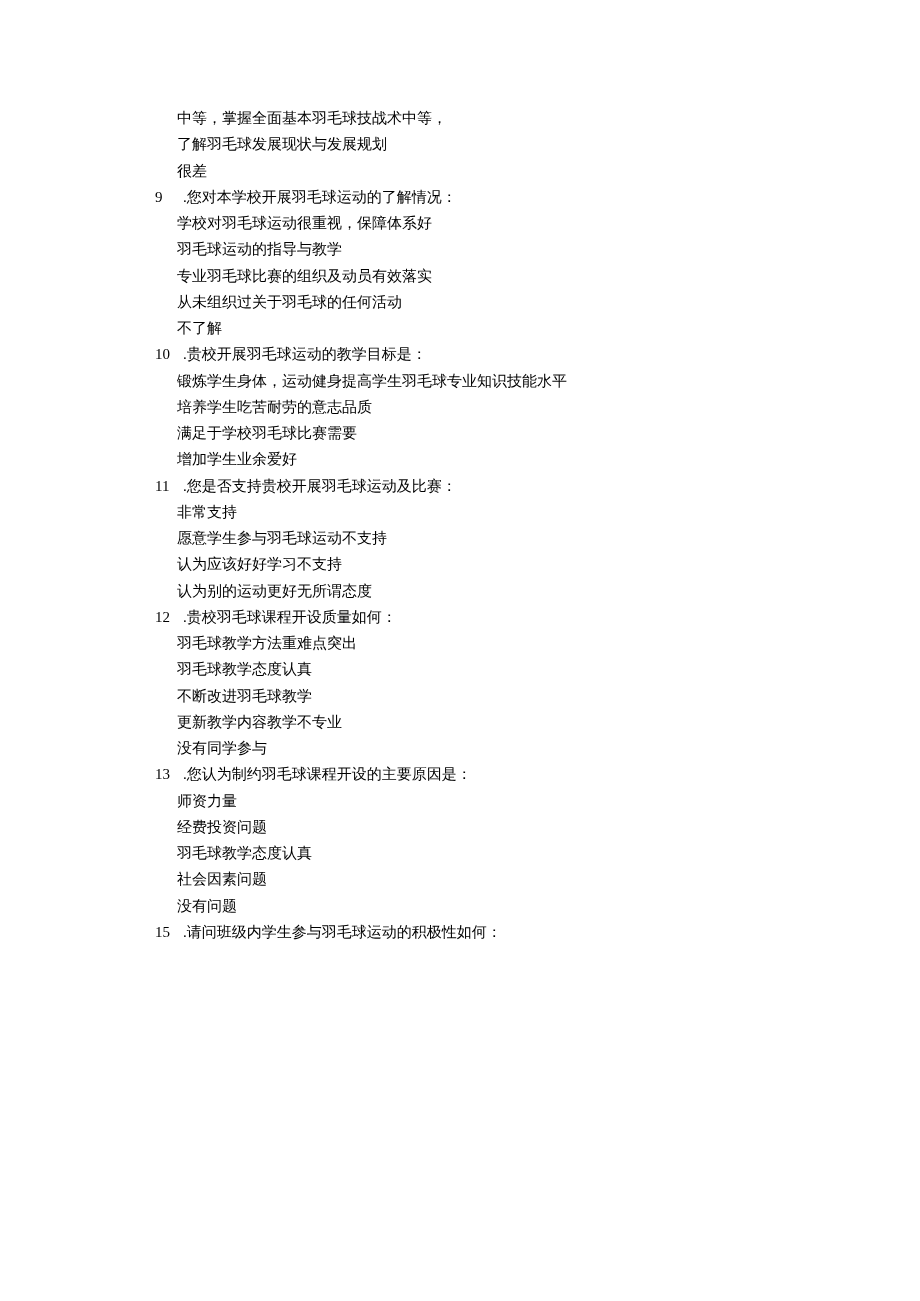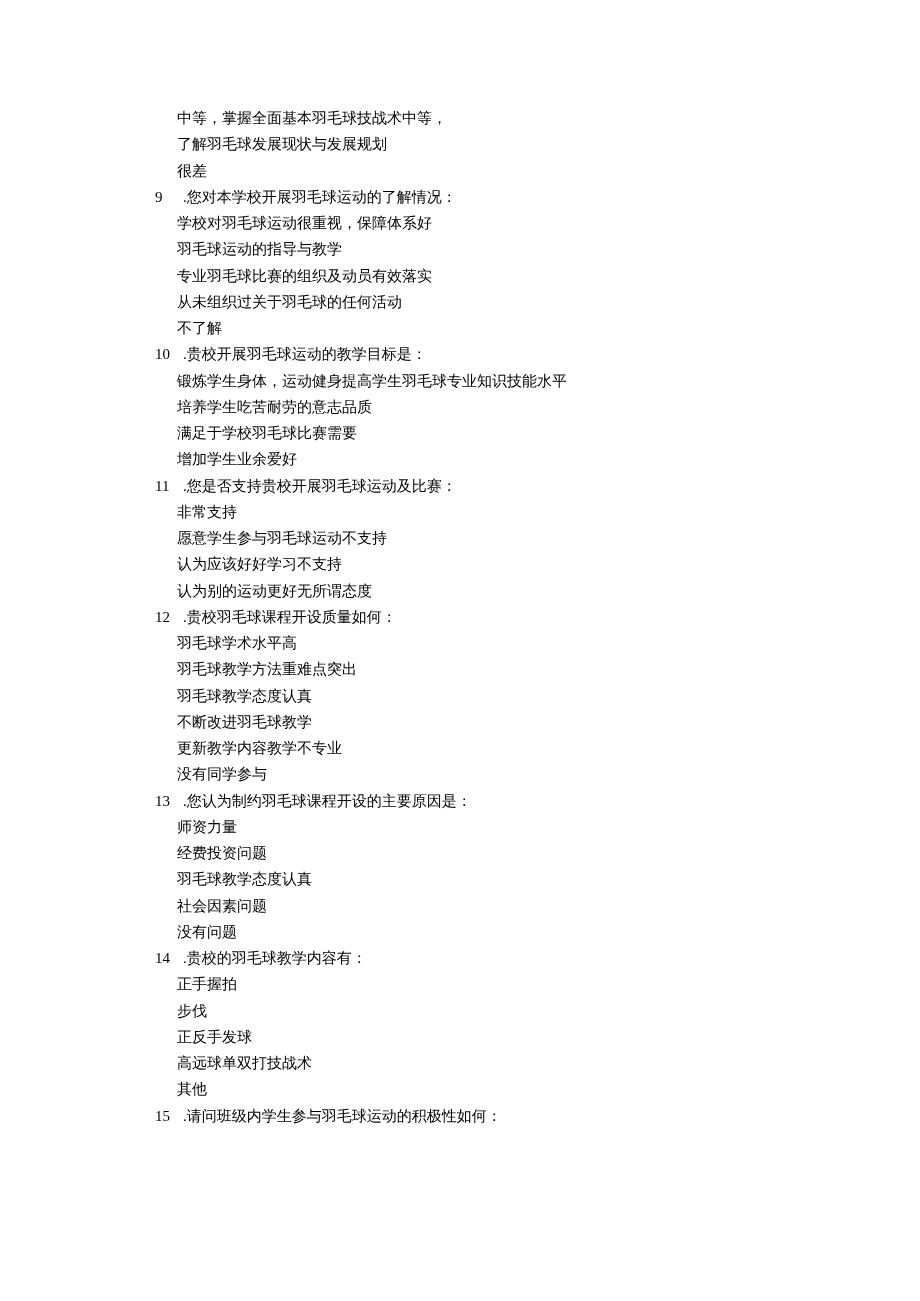--- a/index.html
+++ b/index.html
@@ -74,51 +74,39 @@
     <div class="option-line">愿意学生参与羽毛球运动不支持</div>
     <div class="option-line">认为应该好好学习不支持</div>
     <div class="option-line">认为别的运动更好无所谓态度</div>
   </div>
 
   <div>
     <div class="question-line">
       <span class="question-number">12</span>
       <span class="question-text">.贵校羽毛球课程开设质量如何：</span>
     </div>
-    <div class="option-line">羽毛球学术水平高</div>
     <div class="option-line">羽毛球教学方法重难点突出</div>
     <div class="option-line">羽毛球教学态度认真</div>
     <div class="option-line">不断改进羽毛球教学</div>
     <div class="option-line">更新教学内容教学不专业</div>
     <div class="option-line">没有同学参与</div>
   </div>
 
   <div>
     <div class="question-line">
       <span class="question-number">13</span>
       <span class="question-text">.您认为制约羽毛球课程开设的主要原因是：</span>
     </div>
     <div class="option-line">师资力量</div>
     <div class="option-line">经费投资问题</div>
     <div class="option-line">羽毛球教学态度认真</div>
     <div class="option-line">社会因素问题</div>
     <div class="option-line">没有问题</div>
   </div>
 
-  <div>
-    <div class="question-line">
-      <span class="question-number">14</span>
-      <span class="question-text">.贵校的羽毛球教学内容有：</span>
-    </div>
-    <div class="option-line">正手握拍</div>
-    <div class="option-line">步伐</div>
-    <div class="option-line">正反手发球</div>
-    <div class="option-line">高远球单双打技战术</div>
-    <div class="option-line">其他</div>
-  </div>
 
   <div>
     <div class="question-line">
       <span class="question-number">15</span>
       <span class="question-text">.请问班级内学生参与羽毛球运动的积极性如何：</span>
     </div>
   </div>
 
 </div>
 

